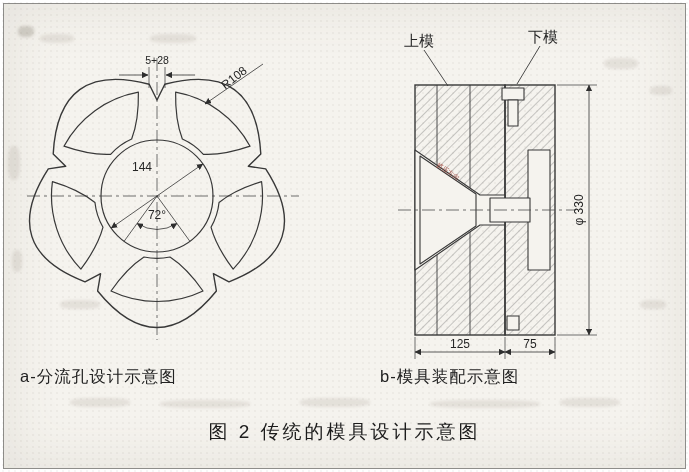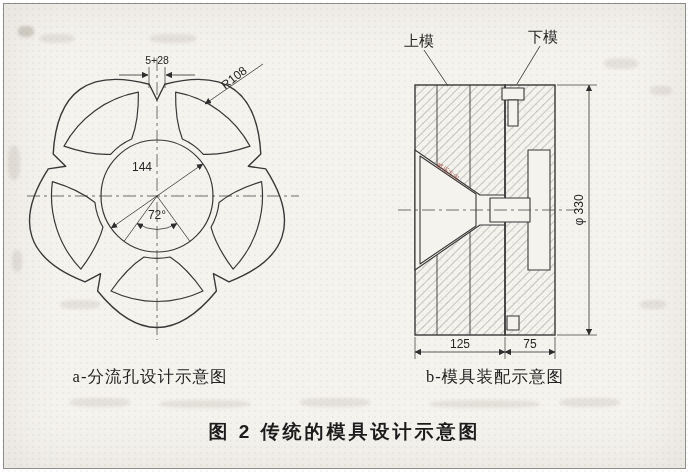--- a/index.html
+++ b/index.html
@@ -30,24 +30,24 @@
   .outline2{stroke:#383838;stroke-width:1.2;fill:none;stroke-linejoin:round;}
   .thin{stroke:#383838;stroke-width:.9;fill:none;}
   .dim{stroke:#343434;stroke-width:.8;fill:none;}
   .ext{stroke:#343434;stroke-width:.7;fill:none;}
   .solidbg{fill:#f5f3ee;stroke:#383838;stroke-width:1.1;stroke-linejoin:round;}
   text{fill:#262626;font-family:"Liberation Sans","DejaVu Sans",sans-serif;}
   .dimt{font-size:12px;}
   .dimts{font-size:10.5px;}
   .cjk{font-size:15px;}
   .note{font-size:6.5px;fill:#a65248;}
-  .subcap{position:absolute;text-align:center;font-size:16.5px;color:#222;letter-spacing:1px;font-family:Liberation Serif, serif;}
+  .subcap{position:absolute;text-align:left;font-size:16.5px;color:#222;letter-spacing:1px;}
   .maincap{
     position:absolute;left:0;right:0;top:419px;text-align:center;
-    font-size:19px;font-weight:700;color:#1c1c1c;letter-spacing:3px;
+    font-size:19px;font-weight:400;color:#1c1c1c;letter-spacing:3px;
   }
 </style>
 </head>
 <body>
 
 <div class="frame"></div>
 
 <div class="smudge" style="left:18px;top:26px;width:16px;height:11px;background:rgba(120,112,98,.28)"></div>
 <div class="smudge" style="left:40px;top:34px;width:34px;height:9px"></div>
 <div class="smudge" style="left:150px;top:34px;width:46px;height:9px"></div>

